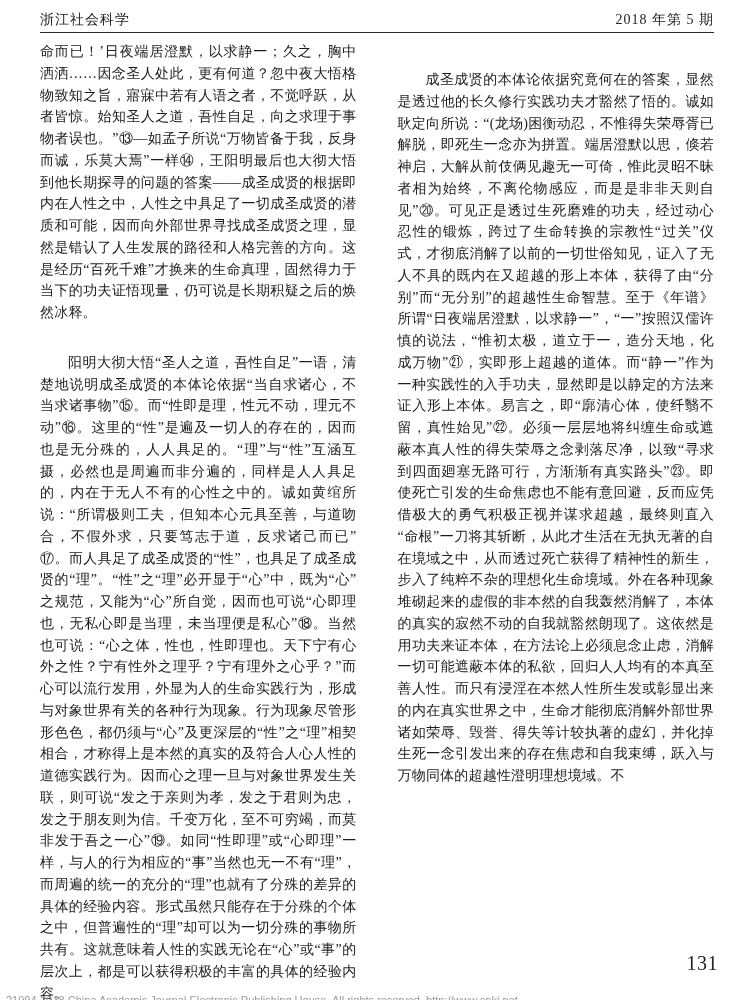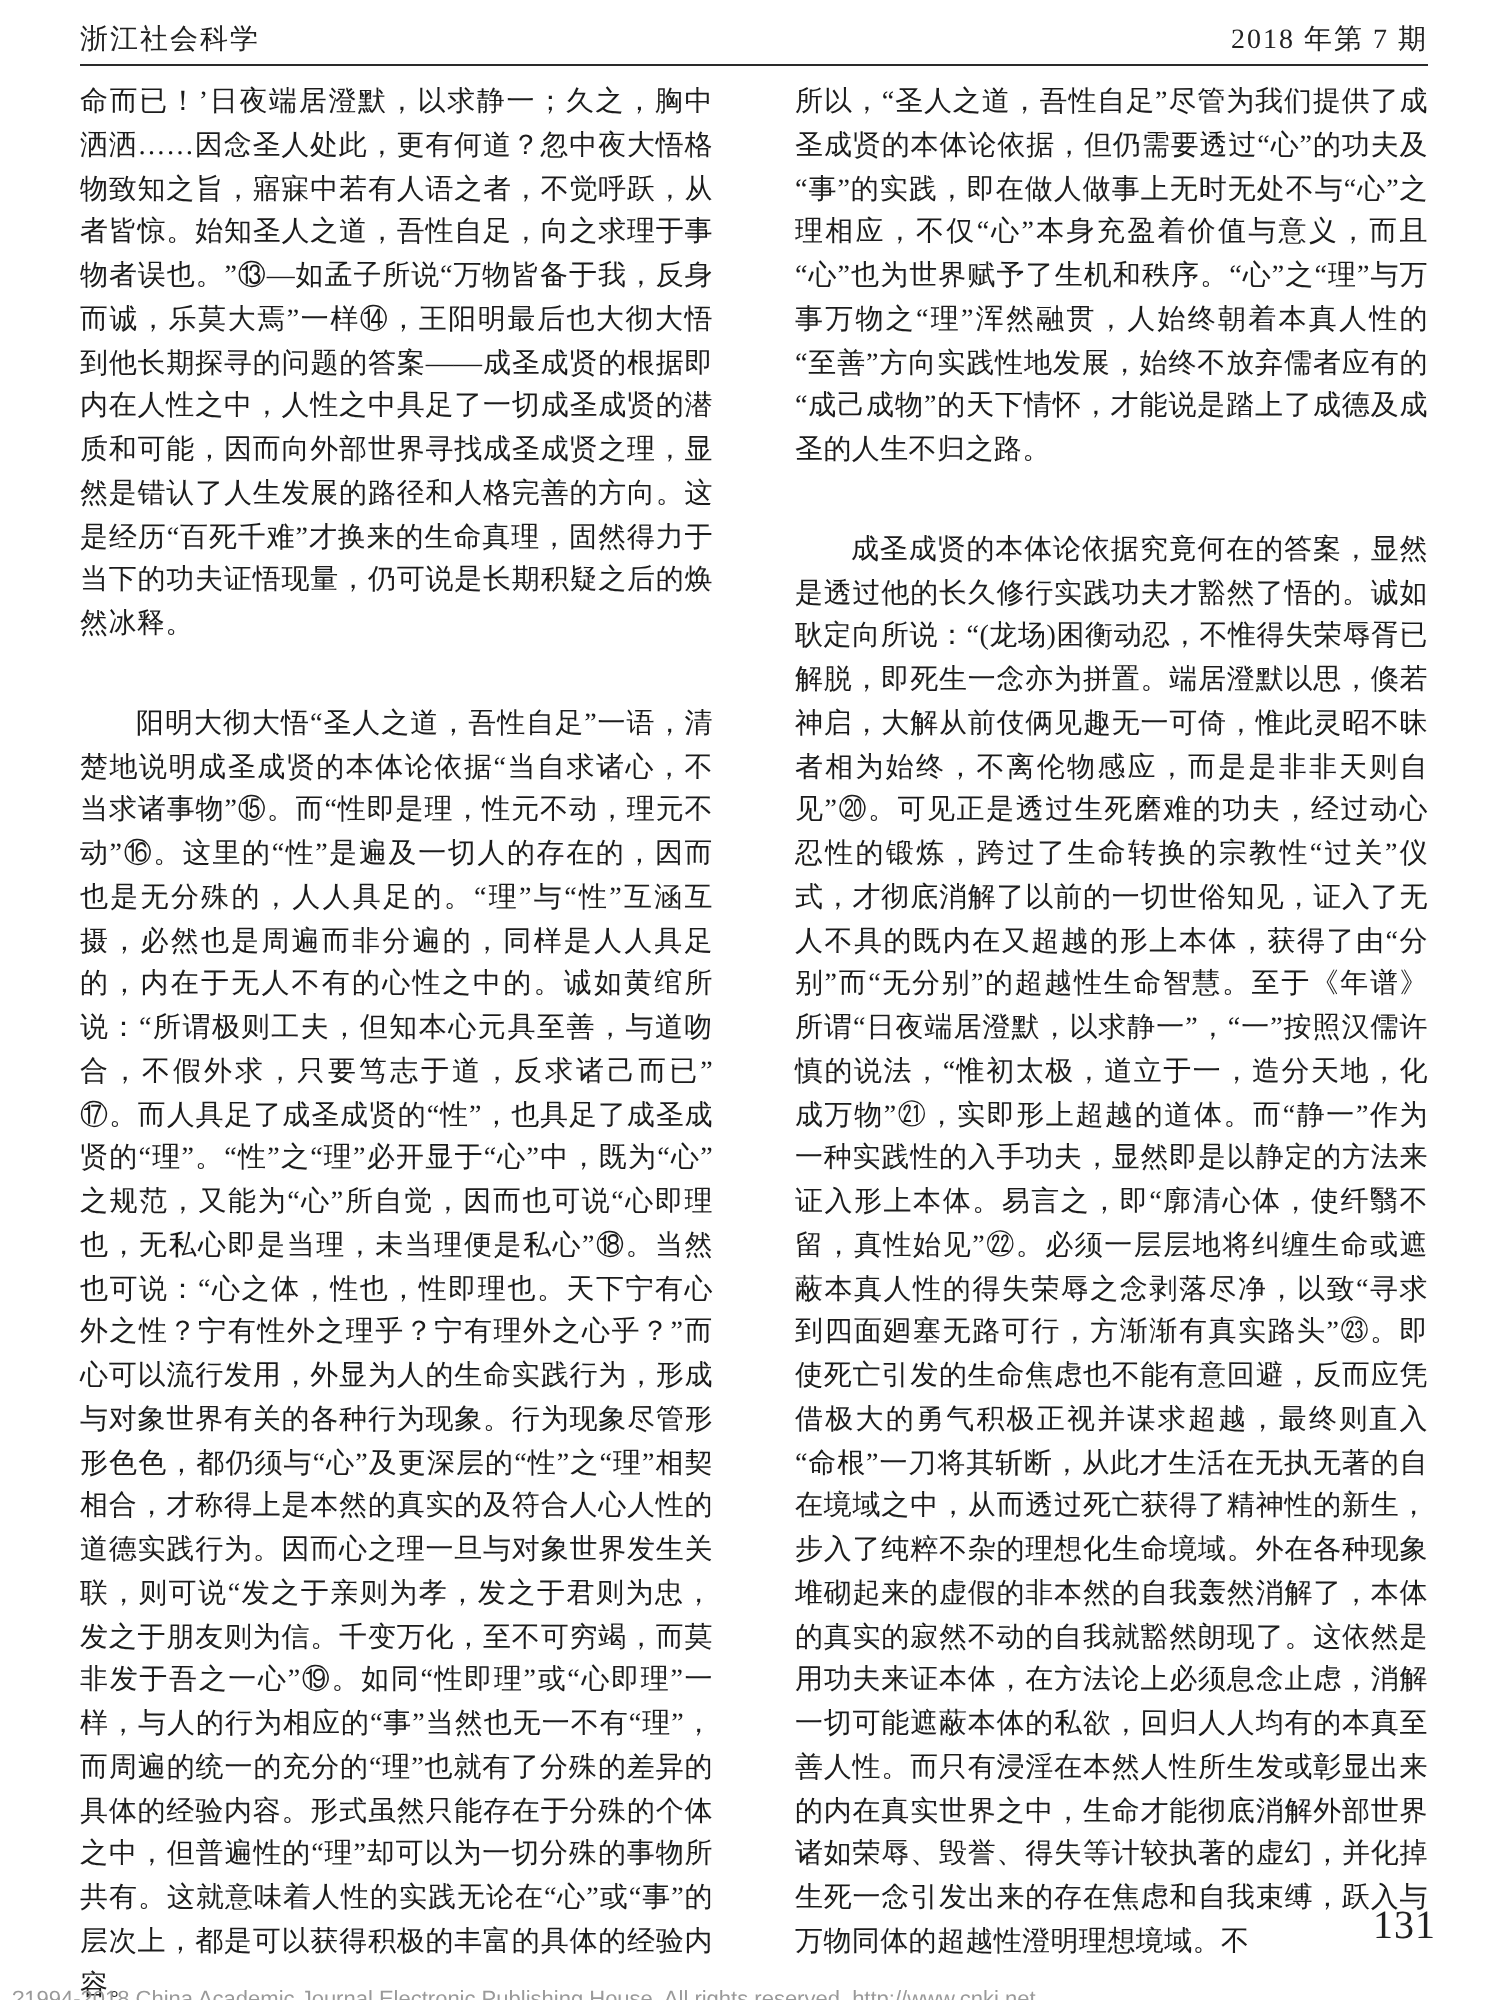--- a/index.html
+++ b/index.html
@@ -50,32 +50,31 @@
     white-space:nowrap;
   }
 </style>
 </head>
 <body>
 
 <div class="page">
 
   <div class="page-header">
     <span>浙江社会科学</span>
-    <span>2018 年第 7 期</span>
+    <span>2018 年第 5 期</span>
   </div>
 
   <div class="header-rule"></div>
 
   <div class="columns">
     <div class="col">
       <p>命而已！’日夜端居澄默，以求静一；久之，胸中洒洒……因念圣人处此，更有何道？忽中夜大悟格物致知之旨，寤寐中若有人语之者，不觉呼跃，从者皆惊。始知圣人之道，吾性自足，向之求理于事物者误也。”⑬—如孟子所说“万物皆备于我，反身而诚，乐莫大焉”一样⑭，王阳明最后也大彻大悟到他长期探寻的问题的答案——成圣成贤的根据即内在人性之中，人性之中具足了一切成圣成贤的潜质和可能，因而向外部世界寻找成圣成贤之理，显然是错认了人生发展的路径和人格完善的方向。这是经历“百死千难”才换来的生命真理，固然得力于当下的功夫证悟现量，仍可说是长期积疑之后的焕然冰释。</p>
       <p class="indent">阳明大彻大悟“圣人之道，吾性自足”一语，清楚地说明成圣成贤的本体论依据“当自求诸心，不当求诸事物”⑮。而“性即是理，性元不动，理元不动”⑯。这里的“性”是遍及一切人的存在的，因而也是无分殊的，人人具足的。“理”与“性”互涵互摄，必然也是周遍而非分遍的，同样是人人具足的，内在于无人不有的心性之中的。诚如黄绾所说：“所谓极则工夫，但知本心元具至善，与道吻合，不假外求，只要笃志于道，反求诸己而已”⑰。而人具足了成圣成贤的“性”，也具足了成圣成贤的“理”。“性”之“理”必开显于“心”中，既为“心”之规范，又能为“心”所自觉，因而也可说“心即理也，无私心即是当理，未当理便是私心”⑱。当然也可说：“心之体，性也，性即理也。天下宁有心外之性？宁有性外之理乎？宁有理外之心乎？”而心可以流行发用，外显为人的生命实践行为，形成与对象世界有关的各种行为现象。行为现象尽管形形色色，都仍须与“心”及更深层的“性”之“理”相契相合，才称得上是本然的真实的及符合人心人性的道德实践行为。因而心之理一旦与对象世界发生关联，则可说“发之于亲则为孝，发之于君则为忠，发之于朋友则为信。千变万化，至不可穷竭，而莫非发于吾之一心”⑲。如同“性即理”或“心即理”一样，与人的行为相应的“事”当然也无一不有“理”，而周遍的统一的充分的“理”也就有了分殊的差异的具体的经验内容。形式虽然只能存在于分殊的个体之中，但普遍性的“理”却可以为一切分殊的事物所共有。这就意味着人性的实践无论在“心”或“事”的层次上，都是可以获得积极的丰富的具体的经验内容。</p>
     </div>
     <div class="col">
-      <p>所以，“圣人之道，吾性自足”尽管为我们提供了成圣成贤的本体论依据，但仍需要透过“心”的功夫及“事”的实践，即在做人做事上无时无处不与“心”之理相应，不仅“心”本身充盈着价值与意义，而且“心”也为世界赋予了生机和秩序。“心”之“理”与万事万物之“理”浑然融贯，人始终朝着本真人性的“至善”方向实践性地发展，始终不放弃儒者应有的“成己成物”的天下情怀，才能说是踏上了成德及成圣的人生不归之路。</p>
       <p class="indent">成圣成贤的本体论依据究竟何在的答案，显然是透过他的长久修行实践功夫才豁然了悟的。诚如耿定向所说：“(龙场)困衡动忍，不惟得失荣辱胥已解脱，即死生一念亦为拼置。端居澄默以思，倏若神启，大解从前伎俩见趣无一可倚，惟此灵昭不昧者相为始终，不离伦物感应，而是是非非天则自见”⑳。可见正是透过生死磨难的功夫，经过动心忍性的锻炼，跨过了生命转换的宗教性“过关”仪式，才彻底消解了以前的一切世俗知见，证入了无人不具的既内在又超越的形上本体，获得了由“分别”而“无分别”的超越性生命智慧。至于《年谱》所谓“日夜端居澄默，以求静一”，“一”按照汉儒许慎的说法，“惟初太极，道立于一，造分天地，化成万物”㉑，实即形上超越的道体。而“静一”作为一种实践性的入手功夫，显然即是以静定的方法来证入形上本体。易言之，即“廓清心体，使纤翳不留，真性始见”㉒。必须一层层地将纠缠生命或遮蔽本真人性的得失荣辱之念剥落尽净，以致“寻求到四面廻塞无路可行，方渐渐有真实路头”㉓。即使死亡引发的生命焦虑也不能有意回避，反而应凭借极大的勇气积极正视并谋求超越，最终则直入“命根”一刀将其斩断，从此才生活在无执无著的自在境域之中，从而透过死亡获得了精神性的新生，步入了纯粹不杂的理想化生命境域。外在各种现象堆砌起来的虚假的非本然的自我轰然消解了，本体的真实的寂然不动的自我就豁然朗现了。这依然是用功夫来证本体，在方法论上必须息念止虑，消解一切可能遮蔽本体的私欲，回归人人均有的本真至善人性。而只有浸淫在本然人性所生发或彰显出来的内在真实世界之中，生命才能彻底消解外部世界诸如荣辱、毁誉、得失等计较执著的虚幻，并化掉生死一念引发出来的存在焦虑和自我束缚，跃入与万物同体的超越性澄明理想境域。不</p>
     </div>
   </div>
 
   <div class="page-number">131</div>
 
   <div class="footer-clip">
     <span>?1994-2018 China Academic Journal Electronic Publishing House. All rights reserved.    http://www.cnki.net</span>
   </div>
 

